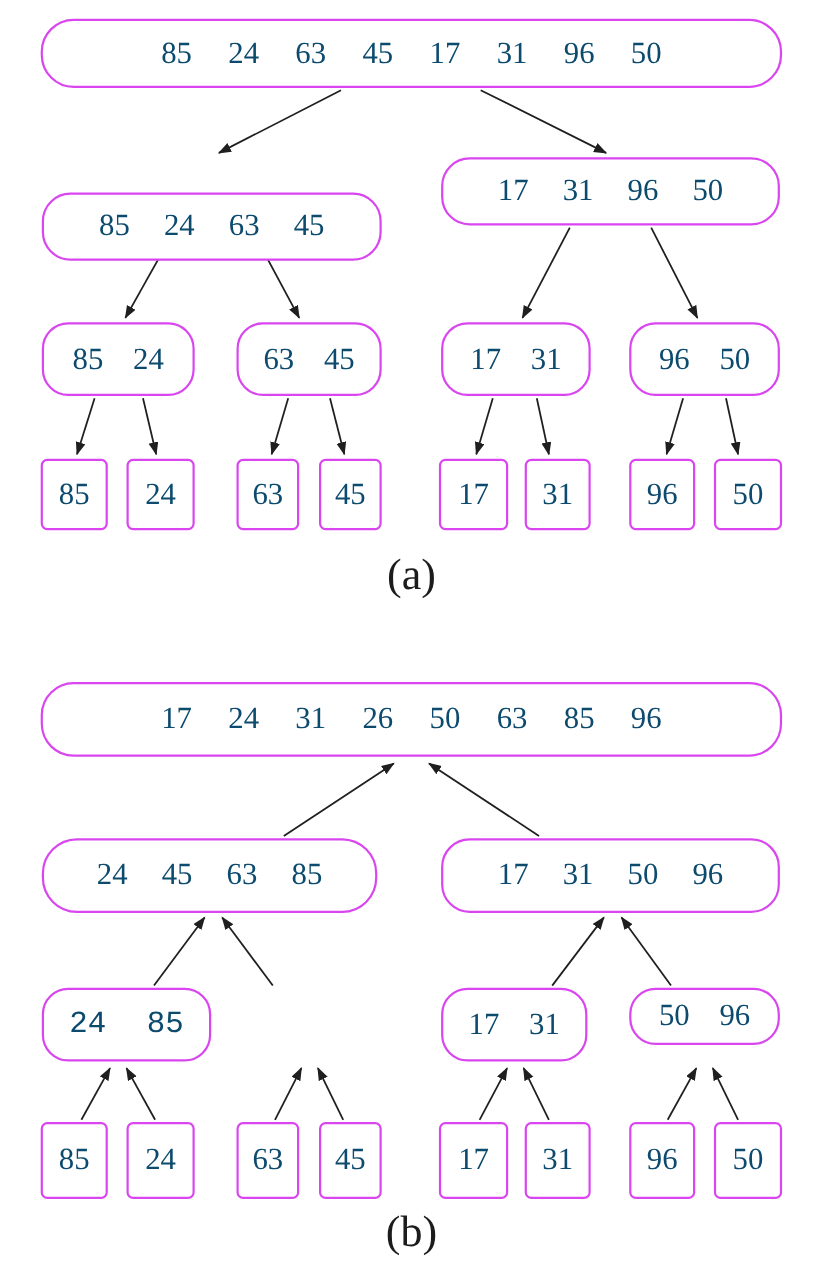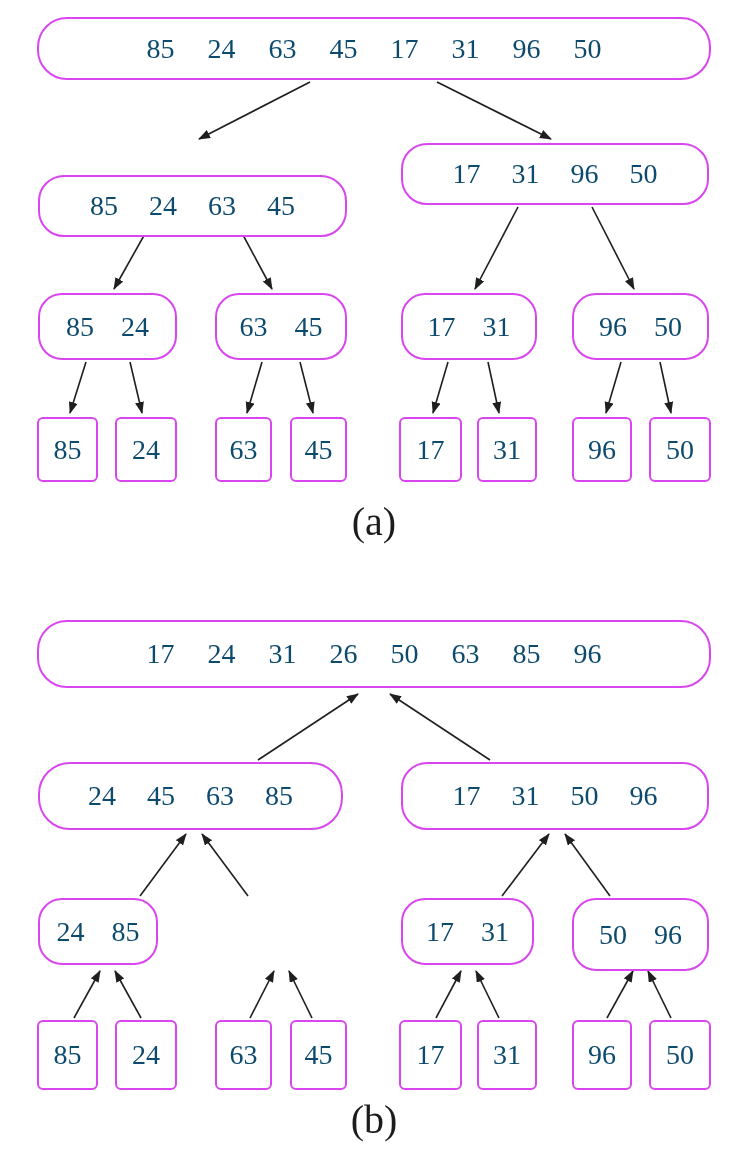--- a/index.html
+++ b/index.html
@@ -109,23 +109,23 @@
   <div class="node r-l4" style="left:572px; top:417px; width:60px; height:65px;">96</div>
   <div class="node r-l4" style="left:649px; top:417px; width:62px; height:65px;">50</div>
 
   <div class="caption" style="top:500px;">(a)</div>
 
   <div class="node r-root n8" style="left:37px;  top:620px; width:674px; height:68px;">17 24 31 26 50 63 85 96</div>
 
   <div class="node r-l2 n4" style="left:38px;  top:762px; width:305px; height:68px;border-radius:32px;">24 45 63 85</div>
   <div class="node r-l2 n4" style="left:401px; top:746px; width:308px; height:68px;margin-top:16px;">17 31 50 96</div>
 
-  <div class="node r-l3 n2" style="left:38px;  top:898px; width:120px; height:67px;">24 85</div>
+  <div class="node r-l3 n2" style="left:38px;  top:898px; width:154px; height:67px;font-family:Liberation Mono, monospace;">24 85</div>
   <div class="node r-l3 n2" style="left:401px; top:898px; width:133px; height:67px;">17 31</div>
-  <div class="node r-l3 n2" style="left:572px; top:898px; width:137px; height:73px;">50 96</div>
+  <div class="node r-l3 n2" style="left:572px; top:898px; width:137px; height:52px;">50 96</div>
 
   <div class="node r-l4" style="left:37px;  top:1020px; width:61px; height:70px;">85</div>
   <div class="node r-l4" style="left:115px; top:1020px; width:62px; height:70px;">24</div>
   <div class="node r-l4" style="left:215px; top:1020px; width:57px; height:70px;">63</div>
   <div class="node r-l4" style="left:290px; top:1020px; width:57px; height:70px;">45</div>
   <div class="node r-l4" style="left:399px; top:1020px; width:63px; height:70px;">17</div>
   <div class="node r-l4" style="left:477px; top:1020px; width:60px; height:70px;">31</div>
   <div class="node r-l4" style="left:572px; top:1020px; width:60px; height:70px;">96</div>
   <div class="node r-l4" style="left:649px; top:1020px; width:62px; height:70px;">50</div>
 

